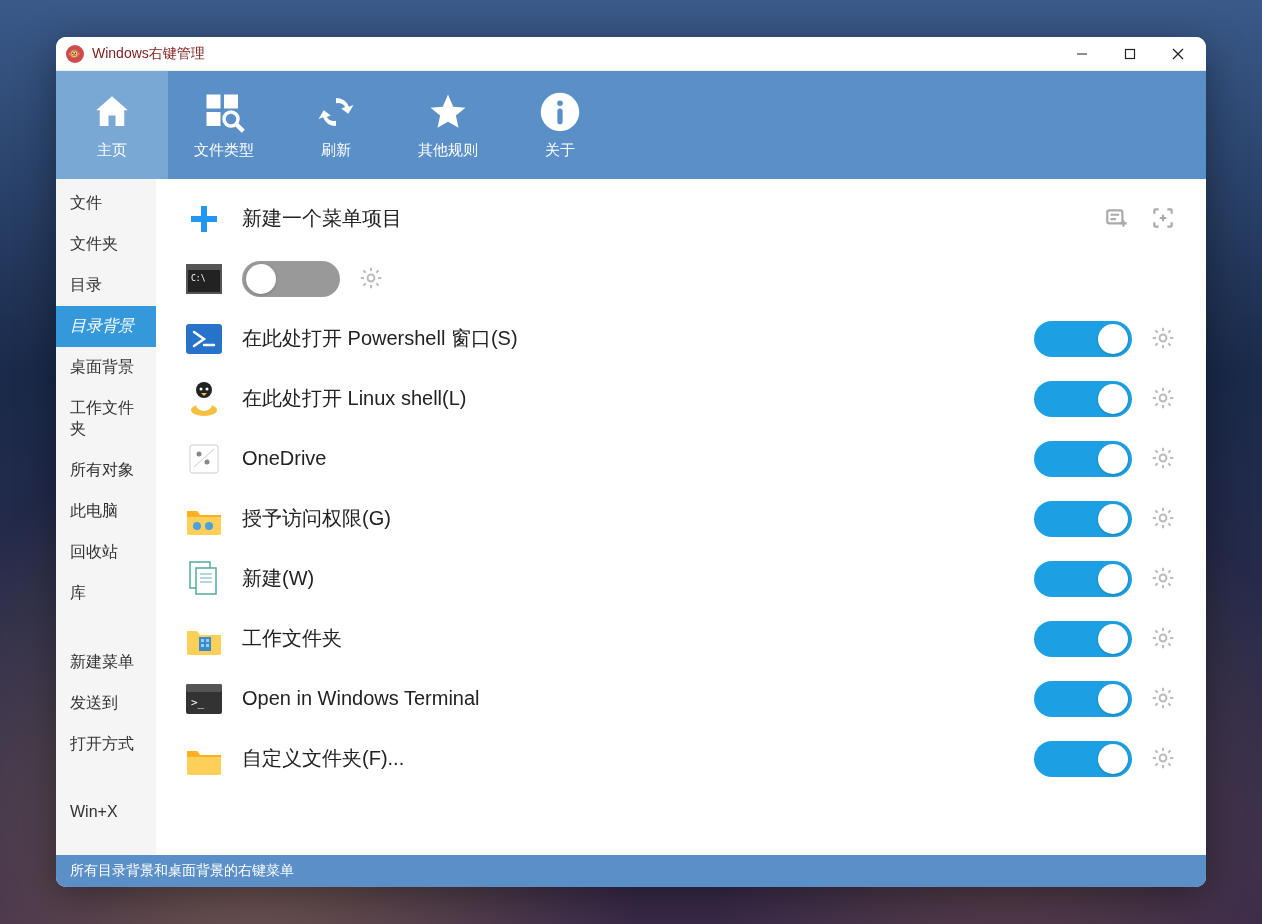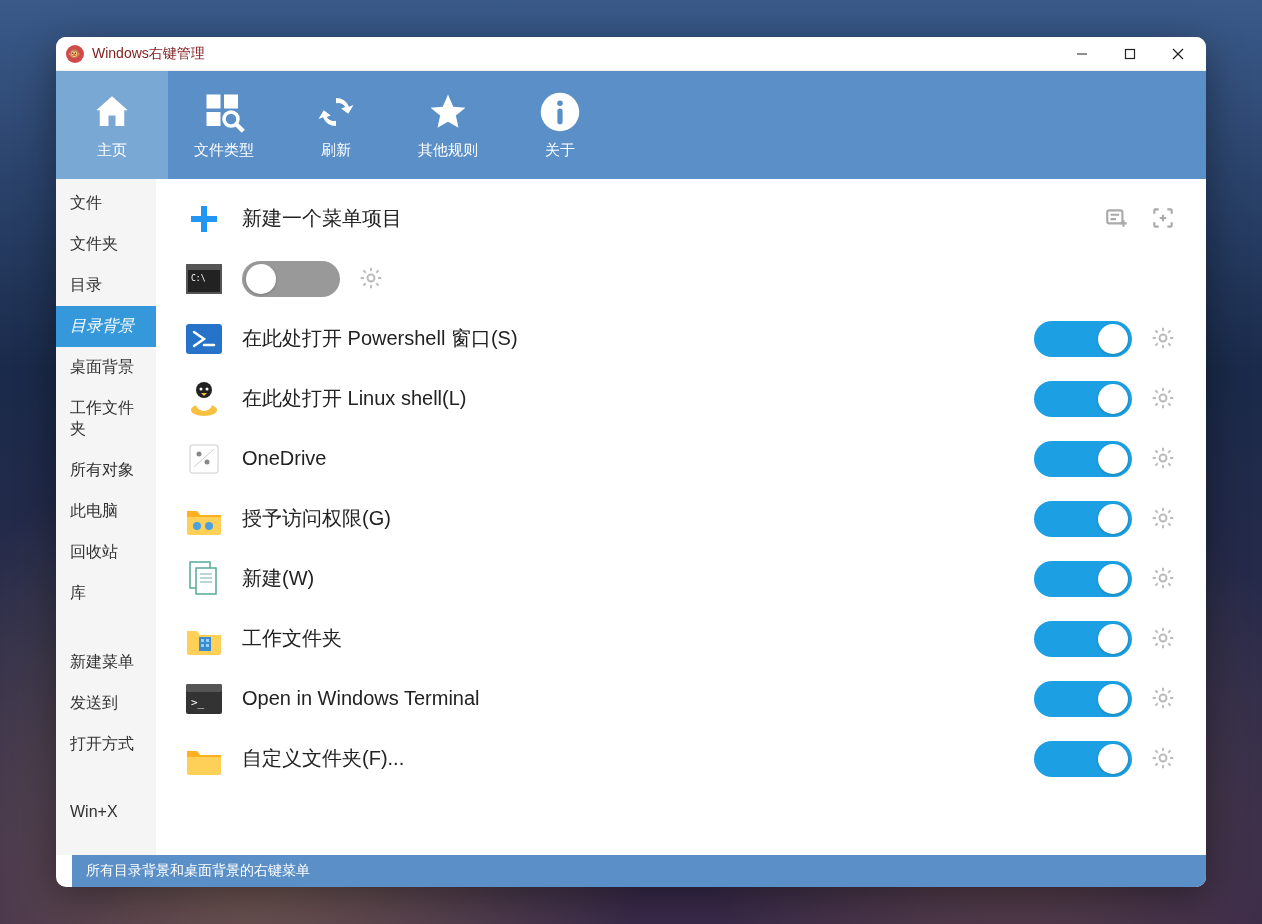--- a/index.html
+++ b/index.html
@@ -149,21 +149,20 @@
 .header-row .spacer { flex: 1; }
 
 .statusbar {
   height: 32px;
   background: #5a8fc7;
   color: #fff;
   display: flex;
   align-items: center;
   padding: 0 14px;
   font-size: 14px;
-  margin-left: 16px;
 }
 
 
 svg { display: block; }
 </style>
 </head>
 <body>
 
 <div class="window">
   <div class="titlebar">

